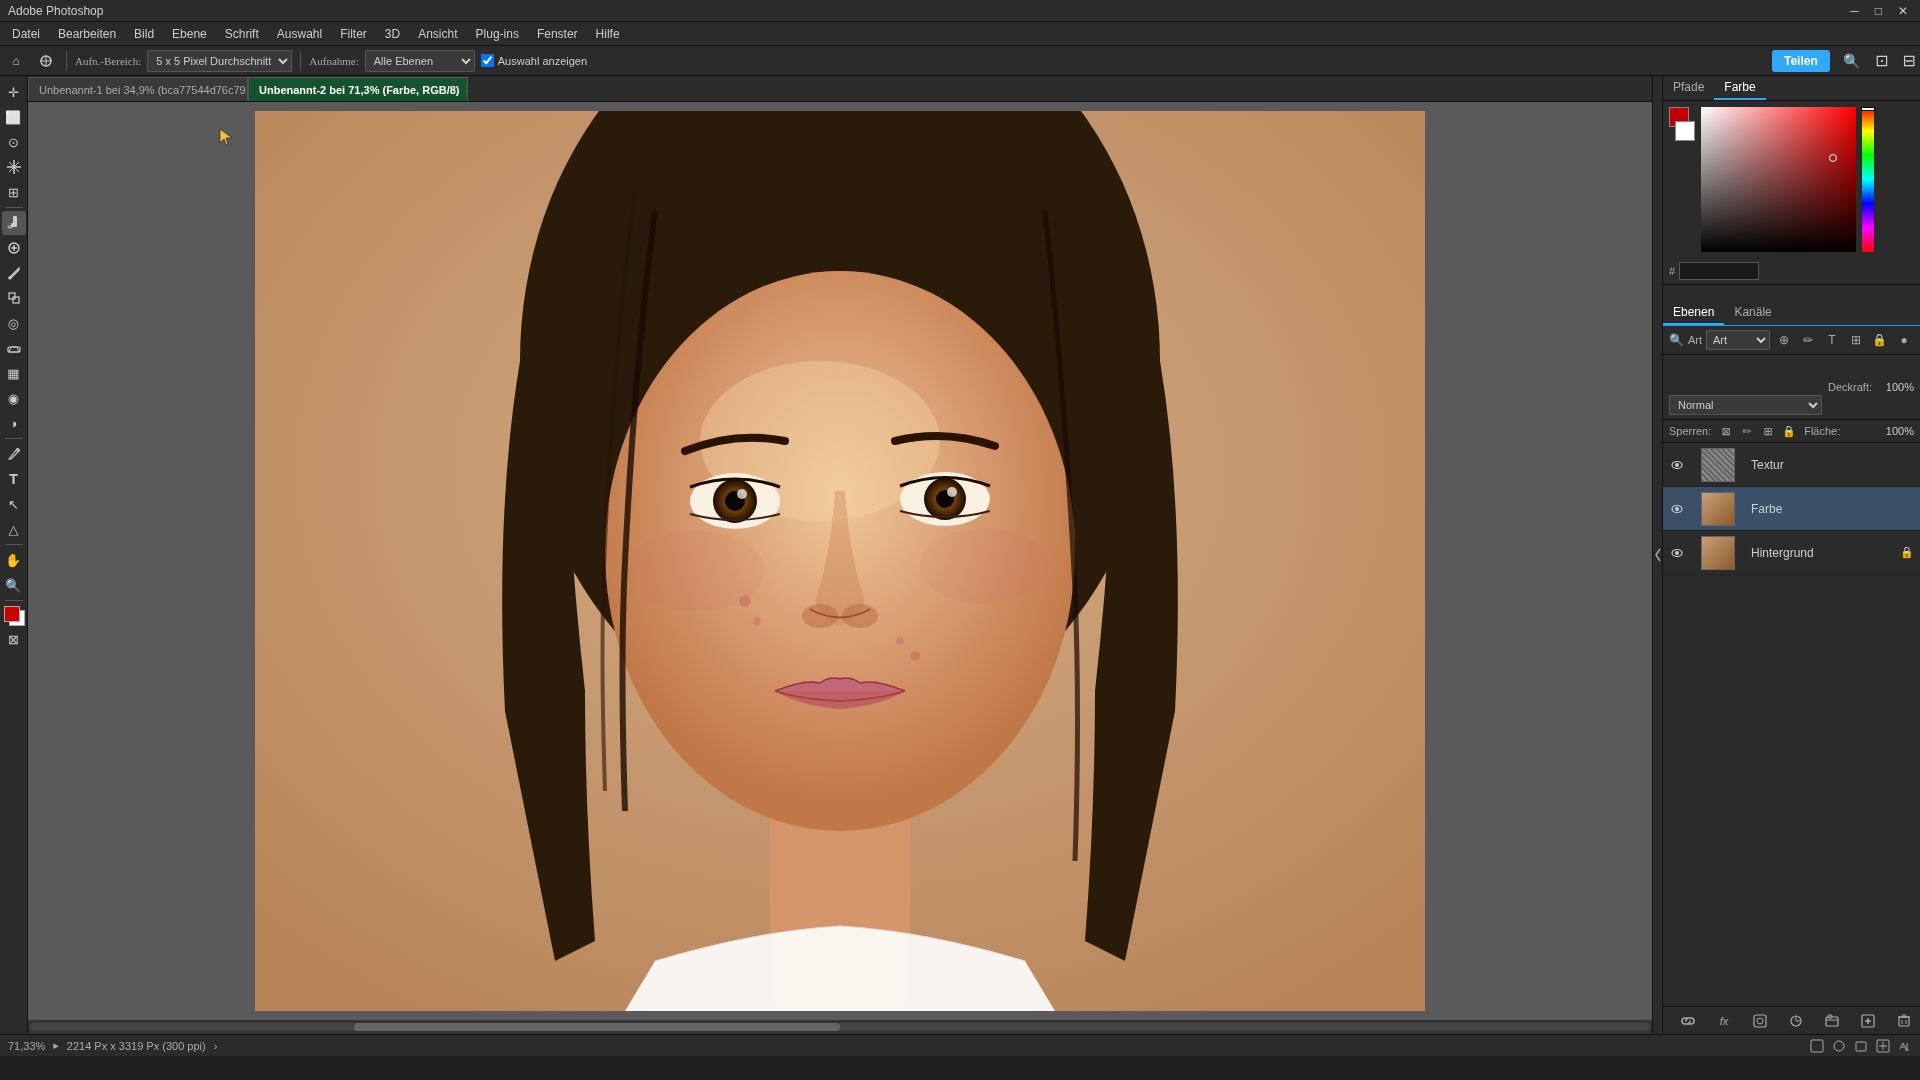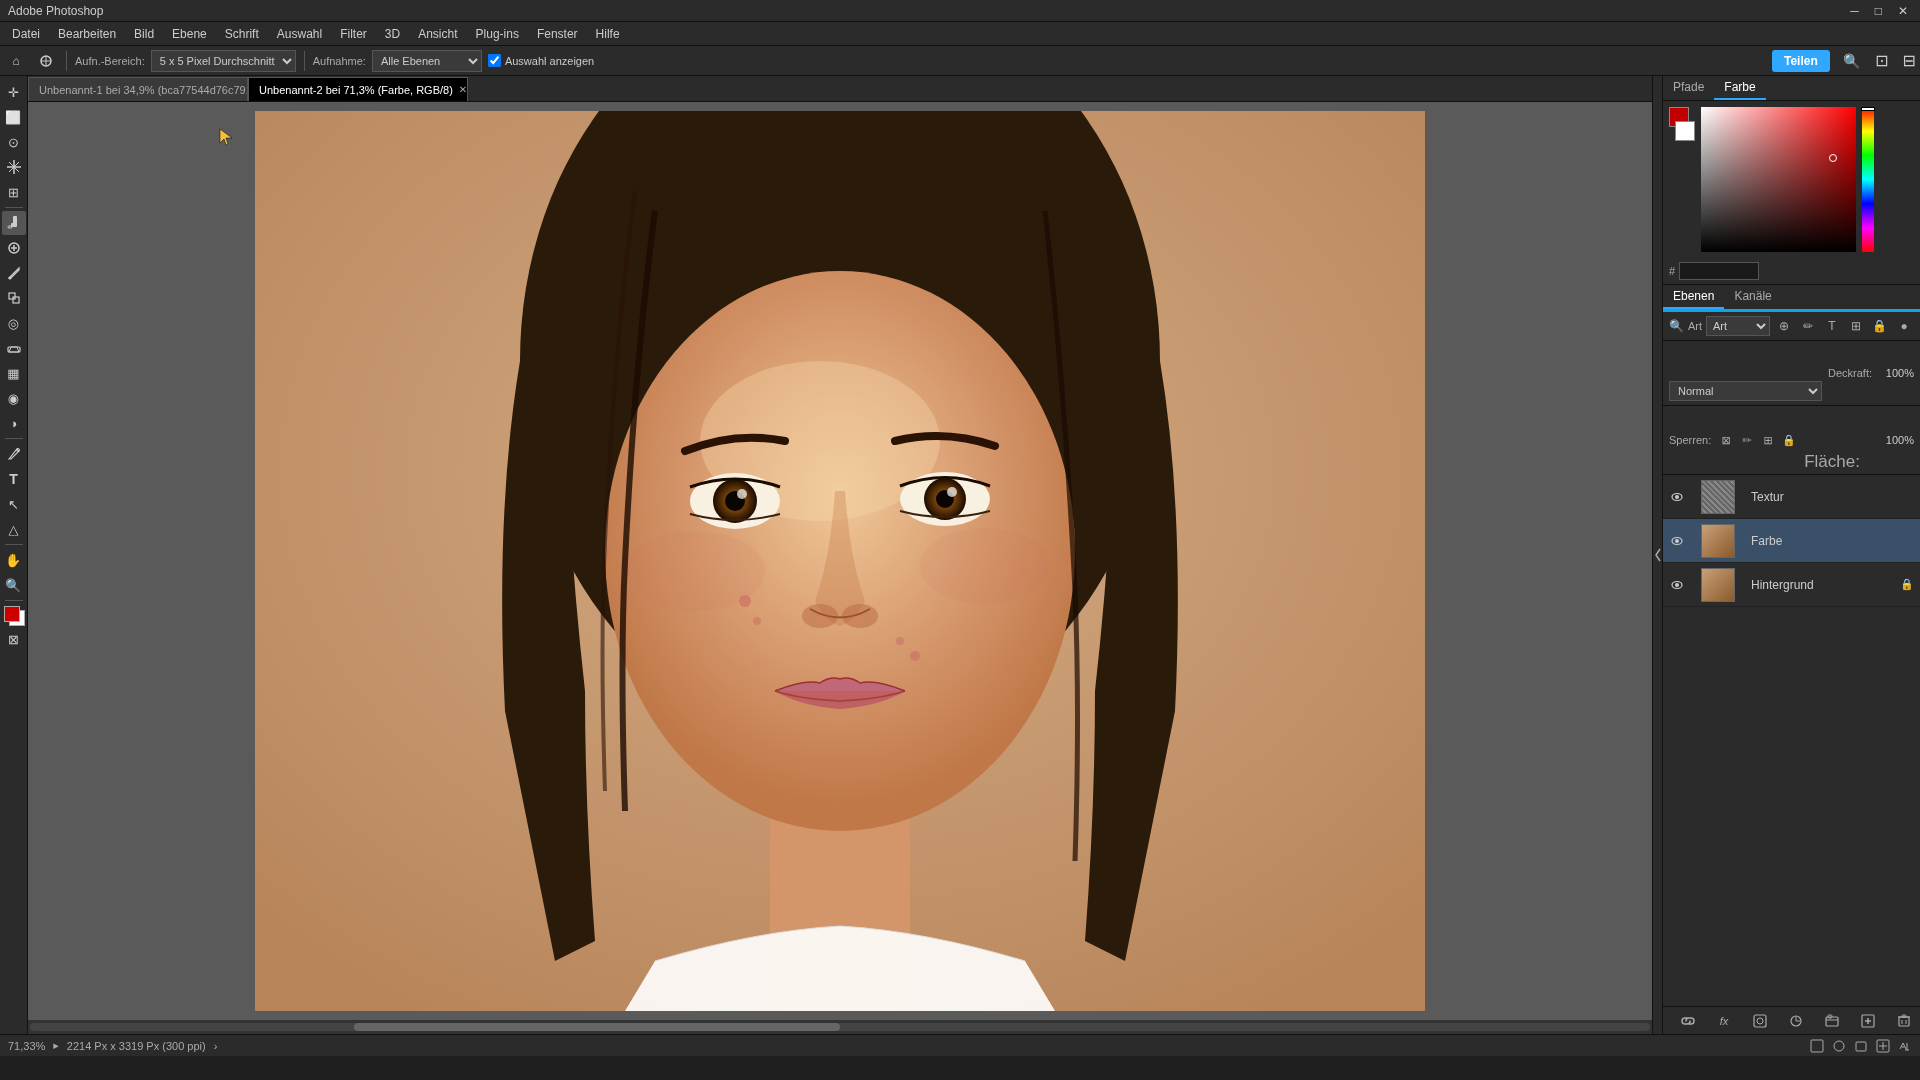--- a/index.html
+++ b/index.html
@@ -62,21 +62,21 @@
       width: 24px; height: 24px;
       display: flex; align-items: center; justify-content: center;
       cursor: pointer; color: #ccc;
     }
     .options-icon {
       width: 24px; height: 24px;
       display: flex; align-items: center; justify-content: center;
       cursor: pointer; color: #ccc;
     }
     .options-separator { width: 1px; height: 20px; background: #555; margin: 0 2px; }
-    .options-label { color: #aaa; font-size: 11px; }
+    .options-label { color: #aaa; font-size: 11px; font-family: Liberation Serif, serif; }
     .options-select {
       background: #3a3a3a; border: 1px solid #555; color: #ccc;
       font-size: 11px; padding: 2px 4px; height: 22px; cursor: pointer;
     }
     .options-checkbox-label { display: flex; align-items: center; gap: 4px; color: #ccc; font-size: 11px; cursor: pointer; }
     #btn-teilen {
       margin-left: auto;
       background: #31a8ff;
       color: #fff;
       border: none;
@@ -143,23 +143,24 @@
       align-items: center;
       gap: 6px;
       cursor: pointer;
       font-size: 11px;
       color: #aaa;
       white-space: nowrap;
       max-width: 220px;
       overflow: hidden;
     }
     .tab.active {
-      background: #000000;
+      background: #14532d;
       color: #fff;
       border-top: 1px solid #555;
+      font-weight: bold;
     }
     .tab-close {
       font-size: 10px; color: #aaa; cursor: pointer; line-height: 1;
     }
 
     
     #canvas-viewport {
       flex: 1;
       position: relative;
       overflow: hidden;
@@ -285,21 +286,22 @@
     }
 
     
     #layers-panel {
       flex: 1;
       display: flex;
       flex-direction: column;
     }
     #layers-tabs {
       display: flex;
-      border-bottom: 3px solid #0ea5e9;
+      border-bottom: 1px solid #0ea5e9;
+      margin-top: 16px;
     }
     .layers-tab {
       padding: 4px 10px;
       font-size: 12px;
       cursor: pointer;
       color: #aaa;
     }
     .layers-tab.active { color: #fff; border-bottom: 2px solid #31a8ff; }
 
     #layers-toolbar {
@@ -348,21 +350,21 @@
       gap: 6px;
       padding: 2px 6px;
       border-bottom: 1px solid #111;
     }
     .fill-icons { display: flex; gap: 3px; }
     .fill-icon-btn {
       width: 18px; height: 18px;
       display: flex; align-items: center; justify-content: center;
       cursor: pointer; color: #aaa; font-size: 11px;
     }
-    .fill-label { color: #aaa; font-size: 17px; margin-top: 44px; }
+    .fill-label { color: #aaa; font-size: 11px; }
     .fill-value { color: #ccc; font-size: 11px; width: 36px; text-align: right; margin-left: auto; }
 
     
     #layers-list {
       flex: 1;
       overflow-y: auto;
       background: #2b2b2b;
     }
     .layer-item {
       display: flex;

